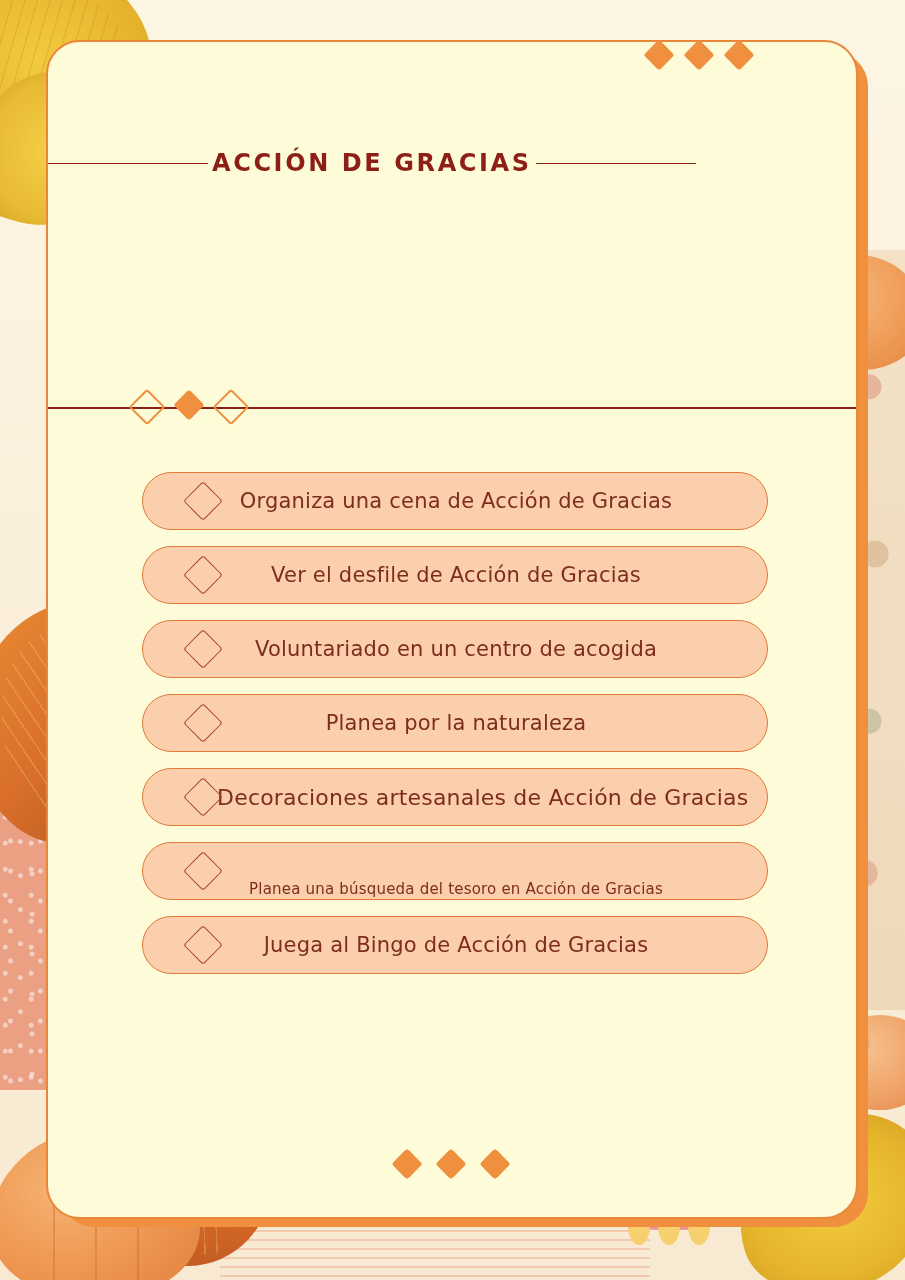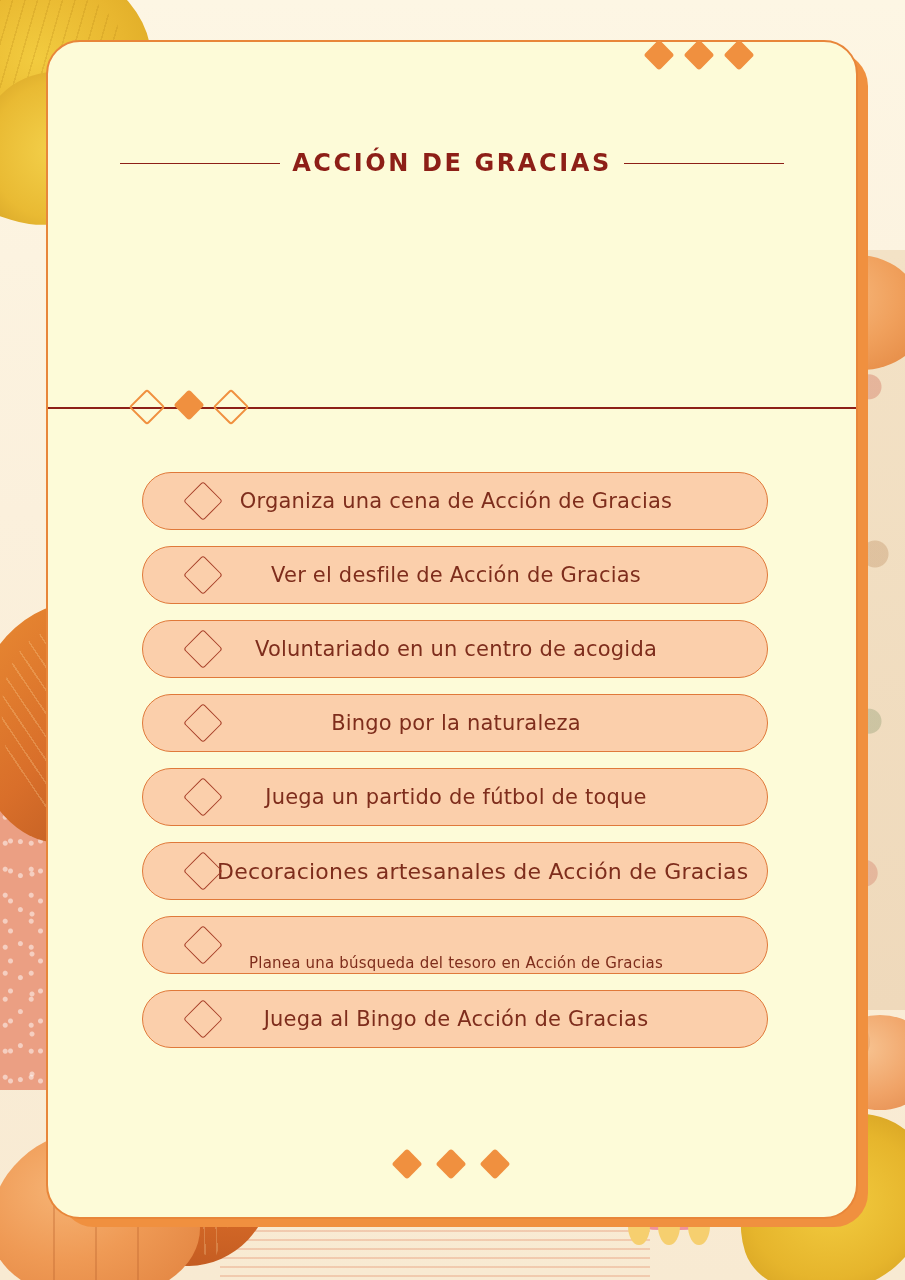--- a/index.html
+++ b/index.html
@@ -314,22 +314,21 @@
   }
 
   
   .eyebrow-row {
     position: absolute;
     left: 0;
     top: 107px;
     width: 100%;
     display: flex;
     align-items: center;
-    justify-content: center;
-    gap: 12px;
+    gap: 4px;
   }
   .eyebrow-rule {
     height: 1px;
     background: #8d1f17;
     flex: 0 0 auto;
   }
   .eyebrow-rule.left { width: 160px; }
   .eyebrow-rule.right { width: 160px; }
   .eyebrow-text {
     font-family: "DejaVu Sans", sans-serif;
@@ -516,25 +515,21 @@
     <div class="item">
       <span class="checkbox"></span>
       <span class="item-label">Ver el desfile de Acción de Gracias</span>
     </div>
     <div class="item">
       <span class="checkbox"></span>
       <span class="item-label">Voluntariado en un centro de acogida</span>
     </div>
     <div class="item">
       <span class="checkbox"></span>
-      <span class="item-label">Bingo por la naturaleza</span>
-    </div>
-    <div class="item">
-      <span class="checkbox"></span>
-      <span class="item-label">Juega un partido de fútbol de toque</span>
+      <span class="item-label">Planea por la naturaleza</span>
     </div>
     <div class="item">
       <span class="checkbox"></span>
       <span class="item-label sm">Decoraciones artesanales de Acción de Gracias</span>
     </div>
     <div class="item">
       <span class="checkbox"></span>
       <span class="item-label xs">Planea una búsqueda del tesoro en Acción de Gracias</span>
     </div>
     <div class="item">

